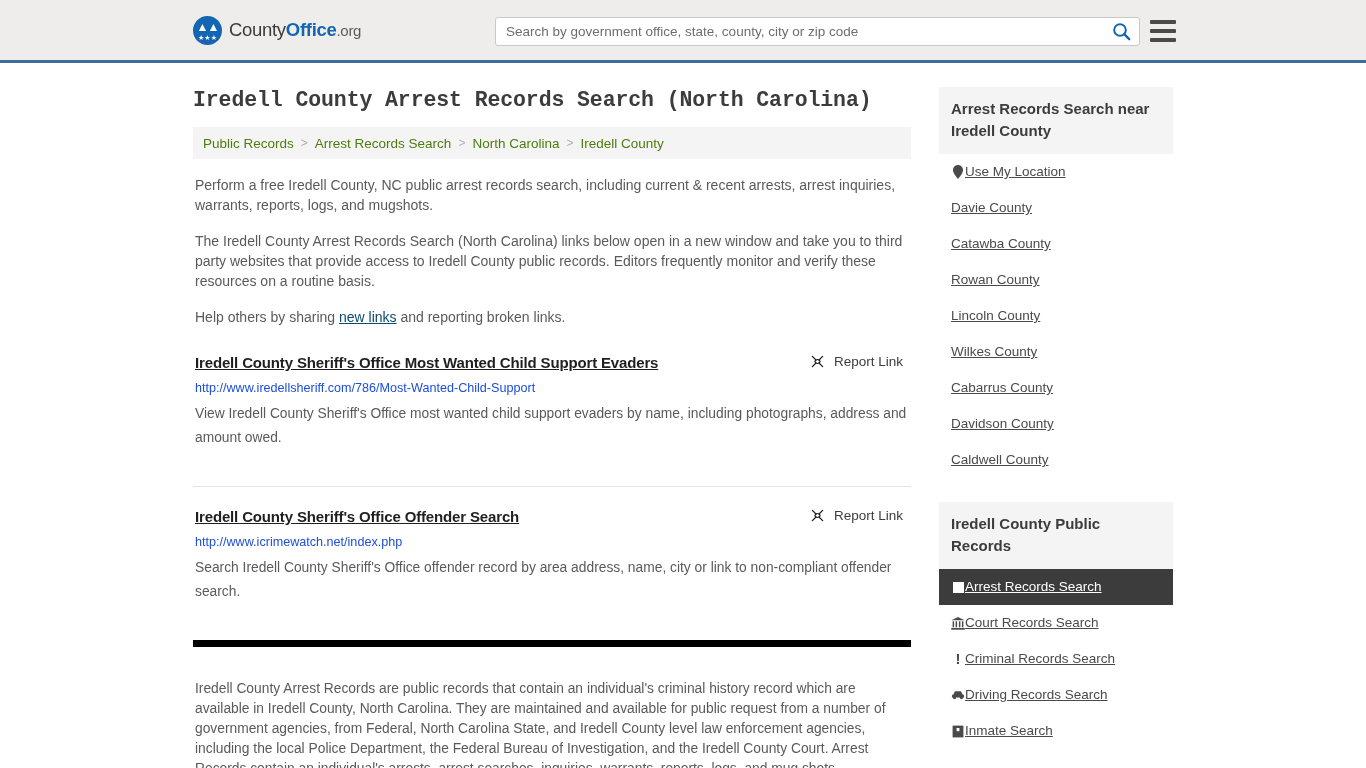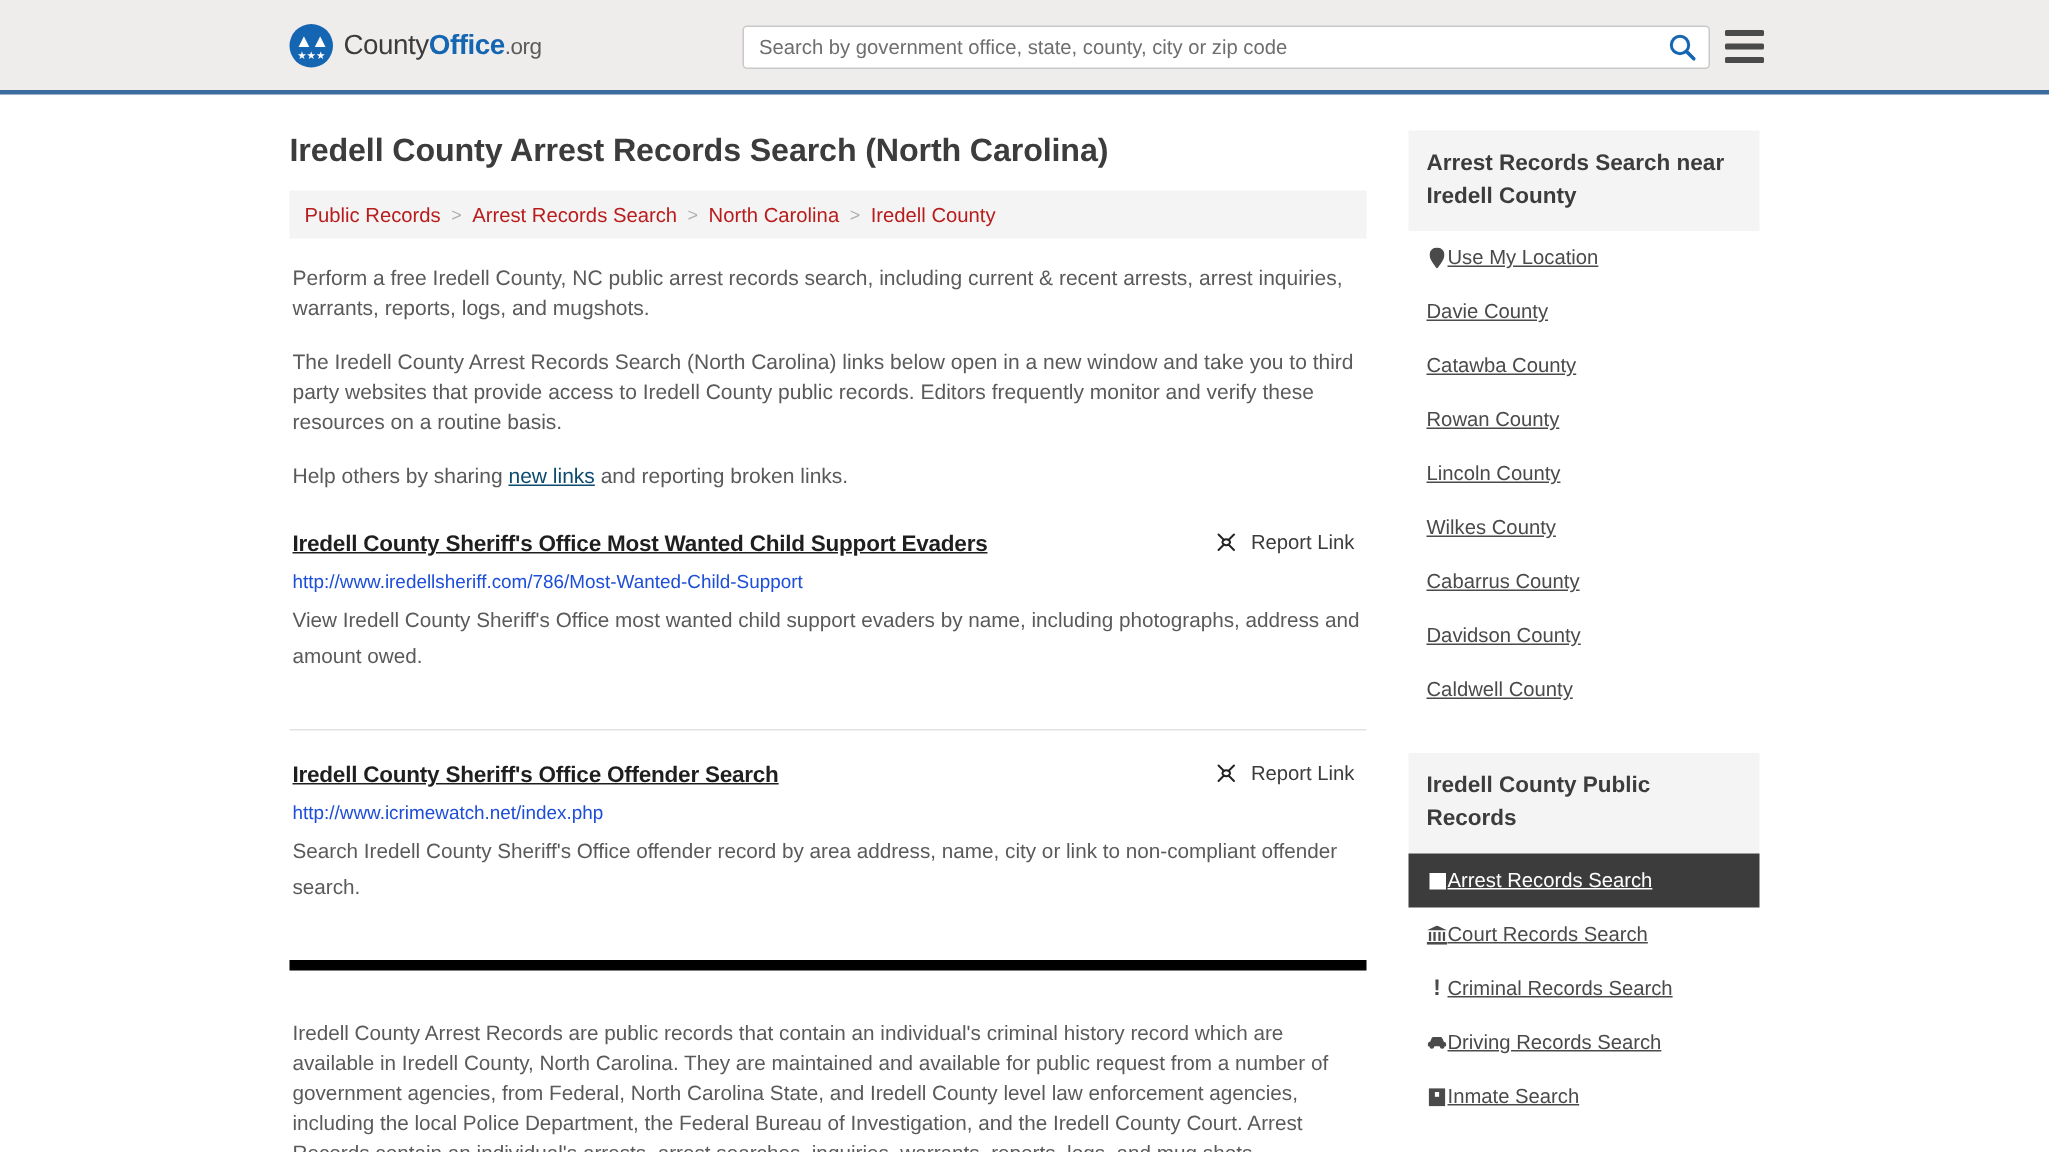--- a/index.html
+++ b/index.html
@@ -118,33 +118,34 @@
   .main-col { width: 718px; flex: 0 0 718px; }
   .side-col { width: 234px; flex: 0 0 234px; margin-left: 28px; }
 
   h1.page-title {
     margin: 24px 0 14px 0;
     font-size: 21.5px;
     line-height: 26px;
     font-weight: 700;
     color: #3c3c3c;
     letter-spacing: -0.1px;
+    font-family: Liberation Mono, monospace;
   }
 
   .breadcrumb {
     background: #f4f4f4;
     height: 32px;
     display: flex;
     align-items: center;
     padding: 0 10px;
     font-size: 13.5px;
     color: #6d6d6d;
   }
   .breadcrumb a {
-    color: #b91c1c;
+    color: #4d7c0f;
     text-decoration: none;
   }
   .breadcrumb .sep { margin: 0 7px; color: #b0b0b0; font-size: 12px; }
 
   .intro { padding: 0 2px; }
   .intro p {
     margin: 16px 0 0 0;
     font-size: 14px;
     line-height: 20px;
     color: #5a5a5a;

